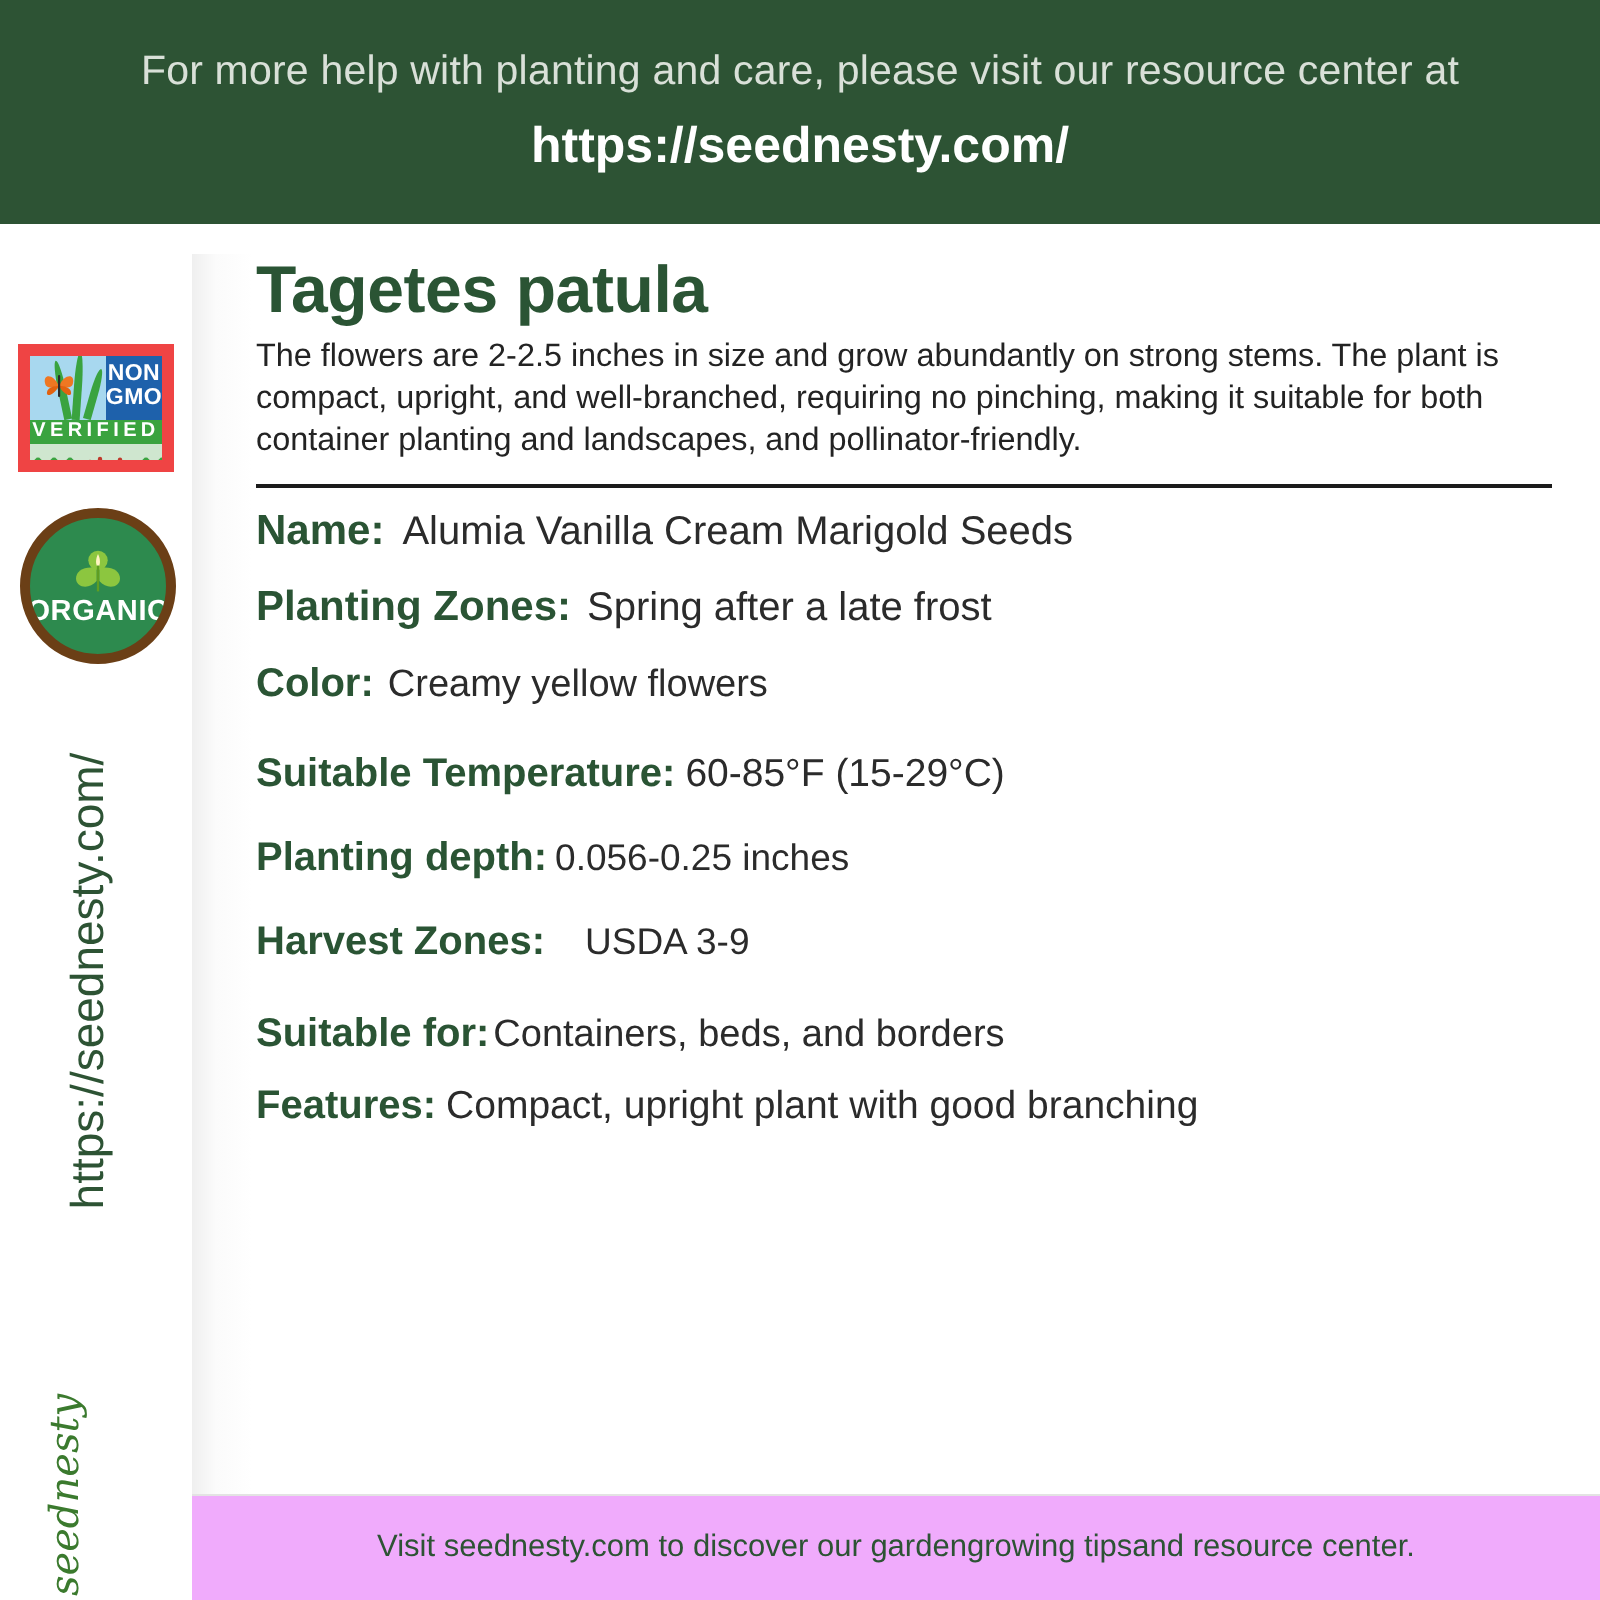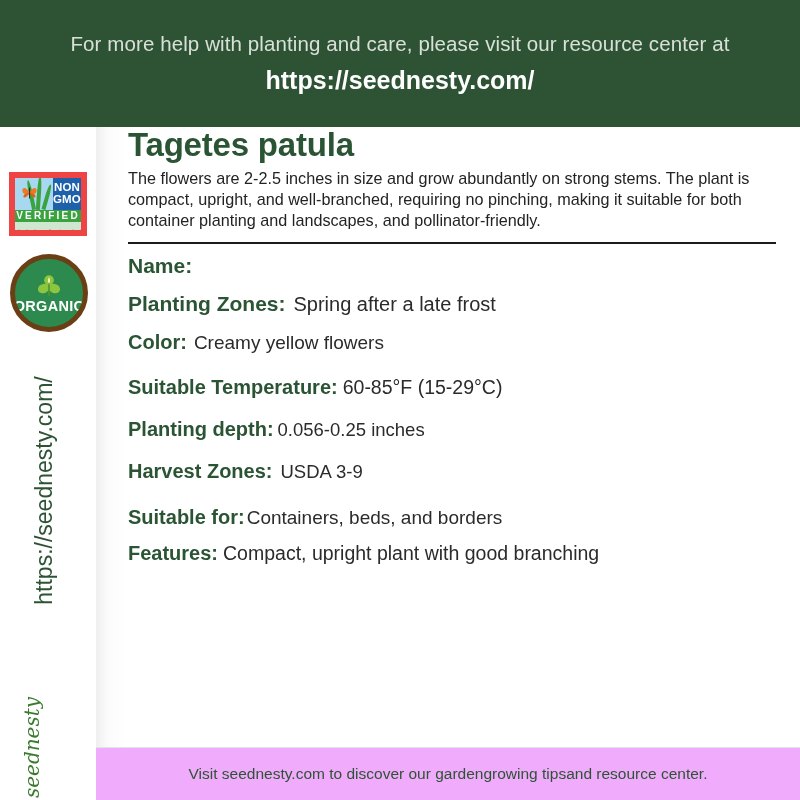--- a/index.html
+++ b/index.html
@@ -6,21 +6,21 @@
   html, body {
     width:800px; height:800px;
     font-family:"Liberation Sans", sans-serif;
     background:#ffffff;
     overflow:hidden;
   }
   .page { position:relative; width:800px; height:800px; background:#ffffff; }
 
   
   .header {
-    position:absolute; left:0; top:0; width:800px; height:127px;
+    position:absolute; left:0; top:0; width:800px; height:112px;
     background:#2d5334;
     display:flex; flex-direction:column;
     align-items:center; justify-content:center;
     text-align:center;
   }
   .header-line1 {
     color:#d9e0d8; font-size:20.5px; letter-spacing:.1px;
     line-height:1.2; padding:0 20px;
   }
   .header-line2 {
@@ -130,21 +130,21 @@
   .r4 .row-label { font-size:20px; } .r4 .row-value { font-size:18.5px; margin-left:4px; }
   .r5 .row-label { font-size:20px; } .r5 .row-value { font-size:18.5px; margin-left:8px; }
   .r6 .row-label { font-size:20px; } .r6 .row-value { font-size:19.5px; margin-left:5px; }
   .r7 .row-label { font-size:20px; } .r7 .row-value { font-size:19px; margin-left:2px; }
 
   .r0 { margin-bottom:14px; }
   .r1 { margin-bottom:15px; }
   .r2 { margin-bottom:22px; }
   .r3 { margin-bottom:19px; }
   .r4 { margin-bottom:19px; }
-  .r5 { margin-bottom:23px; }
+  .r5 { margin-bottom:23px;gap:12px; }
   .r6 { margin-bottom:21px; }
 
   
   .footer {
     position:absolute; left:96px; top:747px; width:704px; height:53px;
     background:#f0abfc;
     border-top:1px solid #e3e3e3;
     display:flex; align-items:center; justify-content:center;
   }
   .footer-text { color:#2d5334; font-size:15.5px; }
@@ -226,20 +226,21 @@
 
   <div class="card">
     <div class="card-inner">
       <div class="title">Tagetes patula</div>
       <div class="desc">The flowers are 2-2.5 inches in size and grow abundantly on strong stems. The plant is compact, upright, and well-branched, requiring no pinching, making it suitable for both container planting and landscapes, and pollinator-friendly.</div>
       <div class="divider"></div>
 
       <div class="rows">
         <div class="row r0">
           <span class="row-label">Name:</span>
+          <span class="row-value">Alumia Vanilla Cream Marigold Seeds</span>
         </div>
         <div class="row r1">
           <span class="row-label">Planting Zones:</span>
           <span class="row-value">Spring after a late frost</span>
         </div>
         <div class="row r2">
           <span class="row-label">Color:</span>
           <span class="row-value">Creamy yellow flowers</span>
         </div>
         <div class="row r3">

